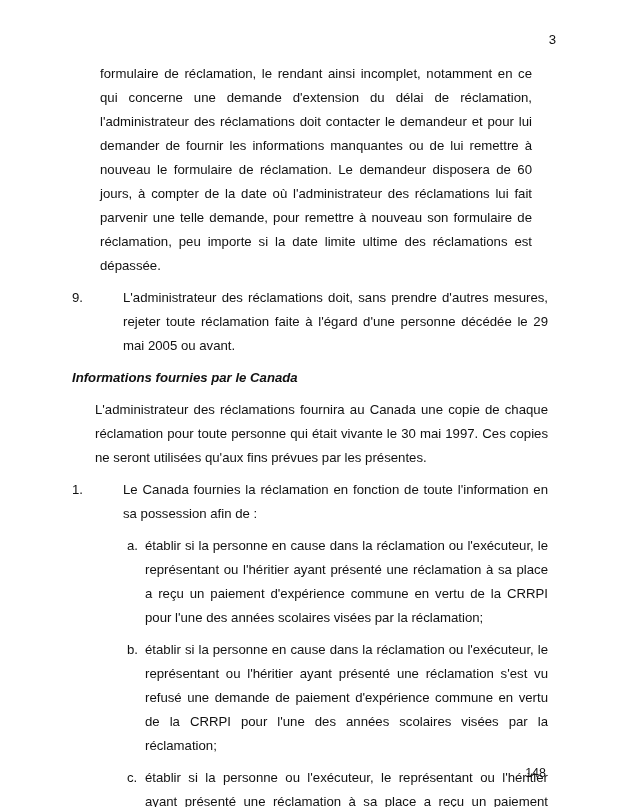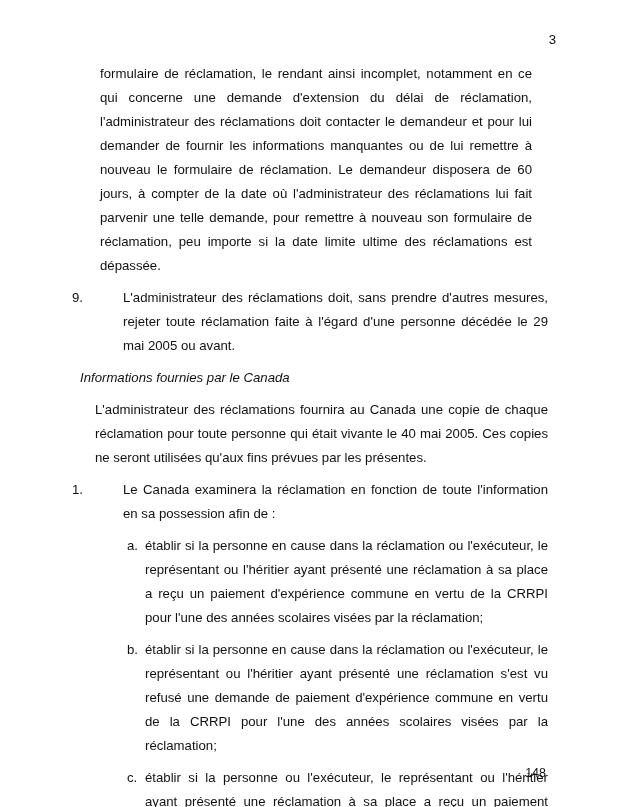--- a/index.html
+++ b/index.html
@@ -40,23 +40,23 @@
   }
   .item-number {
     flex: 0 0 28px;
   }
   .item-text {
     flex: 1;
     text-align: justify;
     margin-left: 23px;
   }
   .section-heading {
-    font-weight: normal;
+    font-weight: bold;
     font-style: italic;
-    margin: 0 0 8px 8px;
+    margin: 0 0 8px 0;
   }
   .sub-list-item {
     display: flex;
     margin: 0 0 8px 55px;
   }
   .sub-item-letter {
     flex: 0 0 18px;
   }
   .sub-item-text {
     flex: 1;
@@ -81,26 +81,26 @@
     <p class="para-indent">formulaire de réclamation, le rendant ainsi incomplet, notamment en ce qui concerne une demande d'extension du délai de réclamation, l'administrateur des réclamations doit contacter le demandeur et pour lui demander de fournir les informations manquantes ou de lui remettre à nouveau le formulaire de réclamation. Le demandeur disposera de 60 jours, à compter de la date où l'administrateur des réclamations lui fait parvenir une telle demande, pour remettre à nouveau son formulaire de réclamation, peu importe si la date limite ultime des réclamations est dépassée.</p>
 
     <div class="list-item">
       <div class="item-number">9.</div>
       <div class="item-text">L'administrateur des réclamations doit, sans prendre d'autres mesures, rejeter toute réclamation faite à l'égard d'une personne décédée le 29 mai 2005 ou avant.</div>
     </div>
 
     <div class="section-heading">Informations fournies par le Canada</div>
 
     <div class="list-item">
-      <div class="item-text">L'administrateur des réclamations fournira au Canada une copie de chaque réclamation pour toute personne qui était vivante le 40 mai 2005. Ces copies ne seront utilisées qu'aux fins prévues par les présentes.</div>
+      <div class="item-text">L'administrateur des réclamations fournira au Canada une copie de chaque réclamation pour toute personne qui était vivante le 30 mai 1997. Ces copies ne seront utilisées qu'aux fins prévues par les présentes.</div>
     </div>
 
     <div class="list-item">
       <div class="item-number">1.</div>
-      <div class="item-text">Le Canada examinera la réclamation en fonction de toute l'information en sa possession afin de :</div>
+      <div class="item-text">Le Canada fournies la réclamation en fonction de toute l'information en sa possession afin de :</div>
     </div>
 
     <div class="sub-list-item">
       <div class="sub-item-letter">a.</div>
       <div class="sub-item-text">établir si la personne en cause dans la réclamation ou l'exécuteur, le représentant ou l'héritier ayant présenté une réclamation à sa place a reçu un paiement d'expérience commune en vertu de la CRRPI pour l'une des années scolaires visées par la réclamation;</div>
     </div>
 
     <div class="sub-list-item">
       <div class="sub-item-letter">b.</div>
       <div class="sub-item-text">établir si la personne en cause dans la réclamation ou l'exécuteur, le représentant ou l'héritier ayant présenté une réclamation s'est vu refusé une demande de paiement d'expérience commune en vertu de la CRRPI pour l'une des années scolaires visées par la réclamation;</div>

